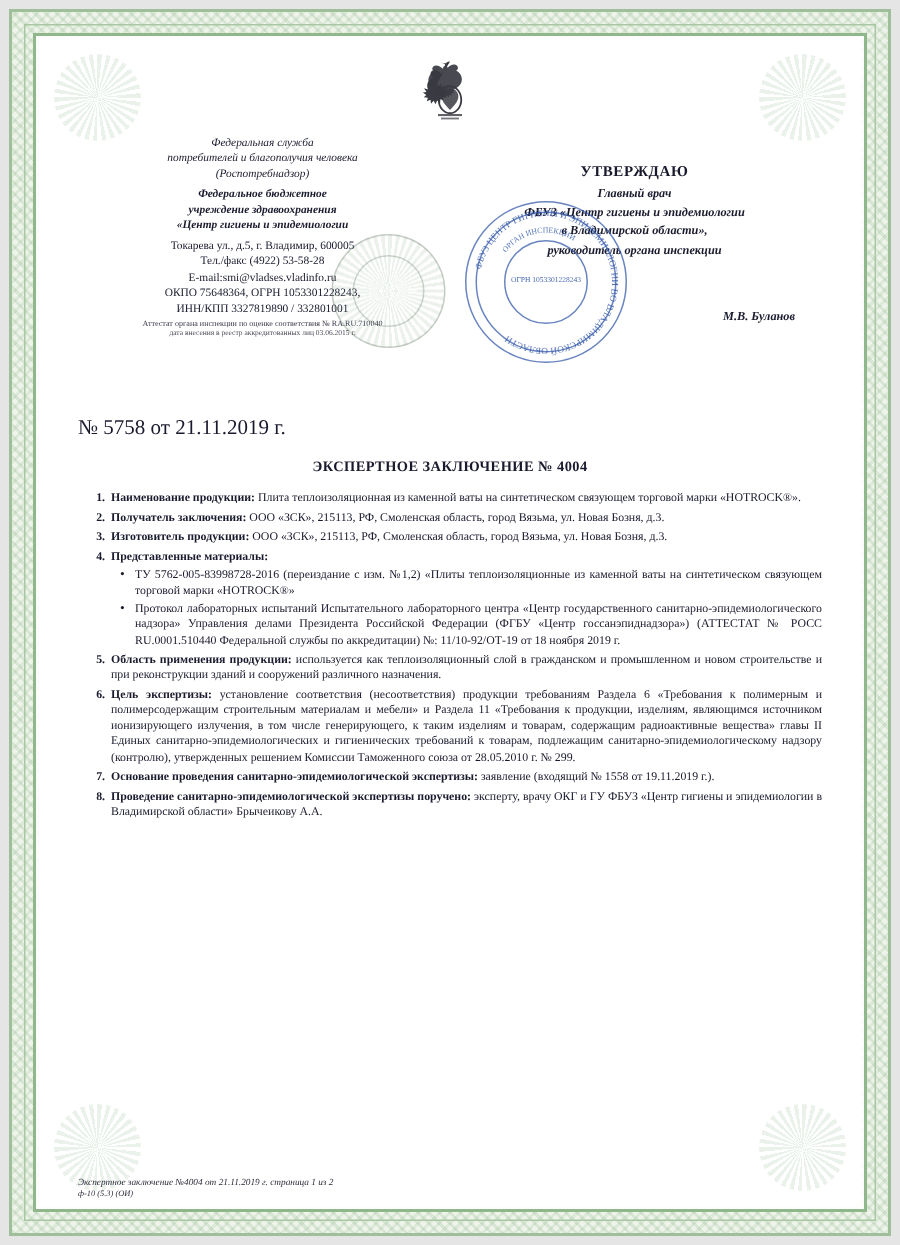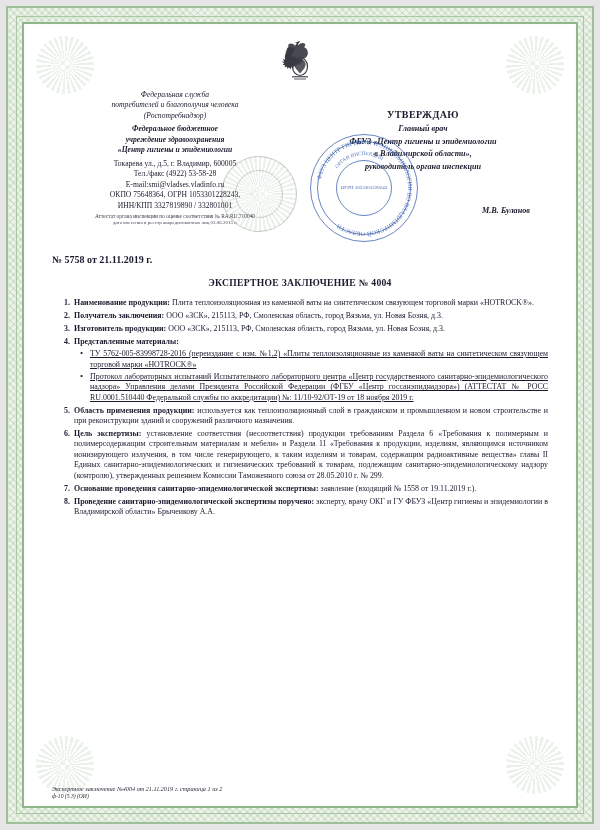--- a/index.html
+++ b/index.html
@@ -153,23 +153,23 @@
   }
   .seal:after {
     content: "";
     position: absolute;
     inset: 13px;
     border-radius: 50%;
     border: 1px solid rgba(90,110,90,0.40);
   }
 
   .numline {
-    margin-top: 28px;
-    font-size: 10px;
-    font-weight: bold;
+    margin-top: 52px;
+    font-size: 14px;
+    font-weight: normal;
   }
   .doc-title {
     margin-top: 12px;
     text-align: center;
     font-weight: bold;
     font-size: 9.6px;
     letter-spacing: .3px;
   }
 
   ol.items {
@@ -183,21 +183,20 @@
     margin-bottom: 2.5px;
     padding-left: 2px;
   }
   ol.items > li::marker { font-weight: bold; }
   .lbl { font-weight: bold; }
 
   ul.bullets {
     margin: 2px 0 2px 0;
     padding-left: 16px;
     list-style: none;
-    text-decoration: underline;
   }
   ul.bullets > li {
     position: relative;
     margin-bottom: 2px;
     text-align: justify;
   }
   ul.bullets > li:before {
     content: "•";
     position: absolute;
     left: -10px;

